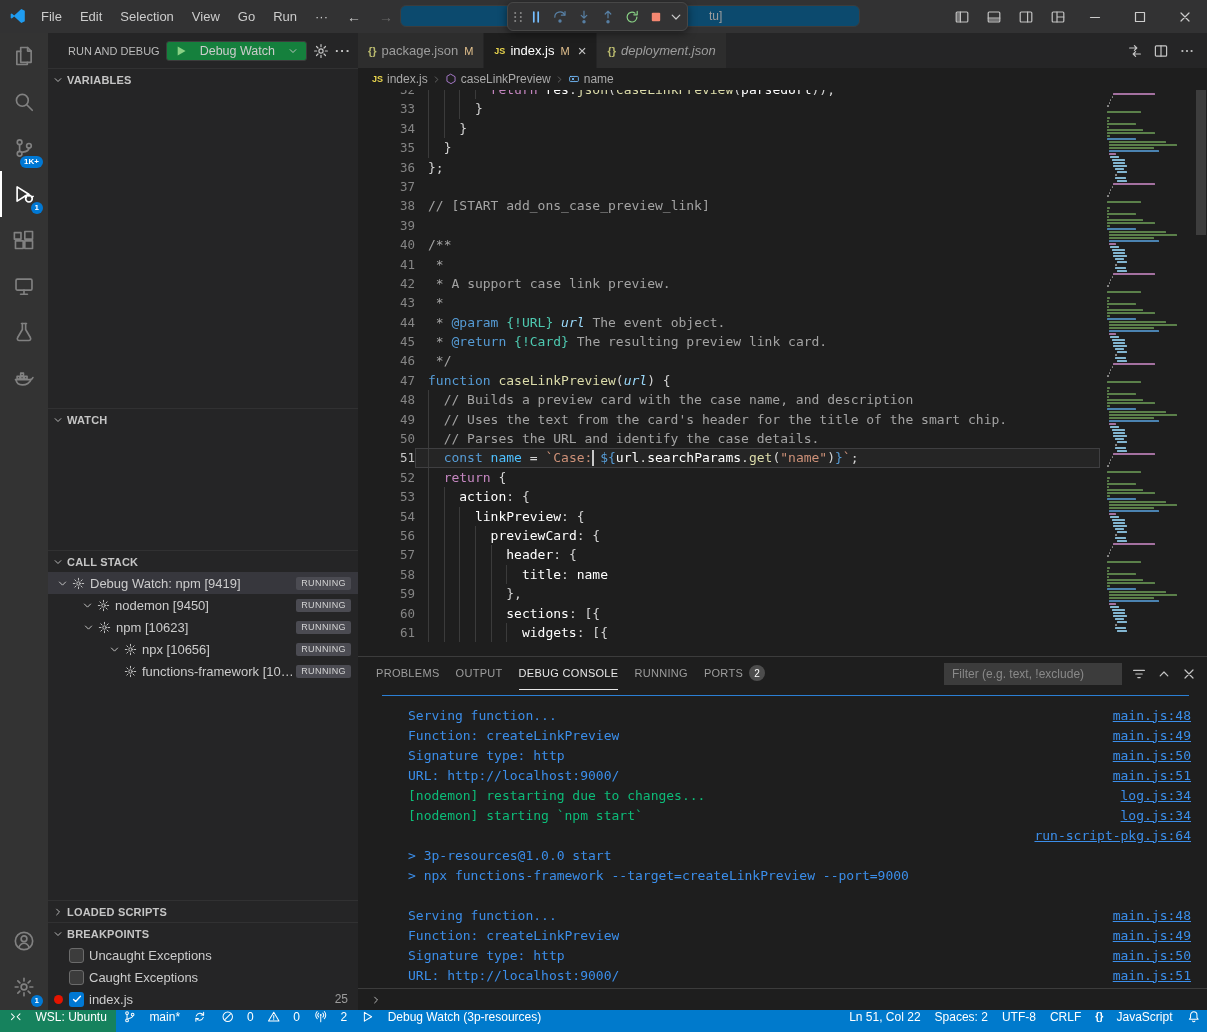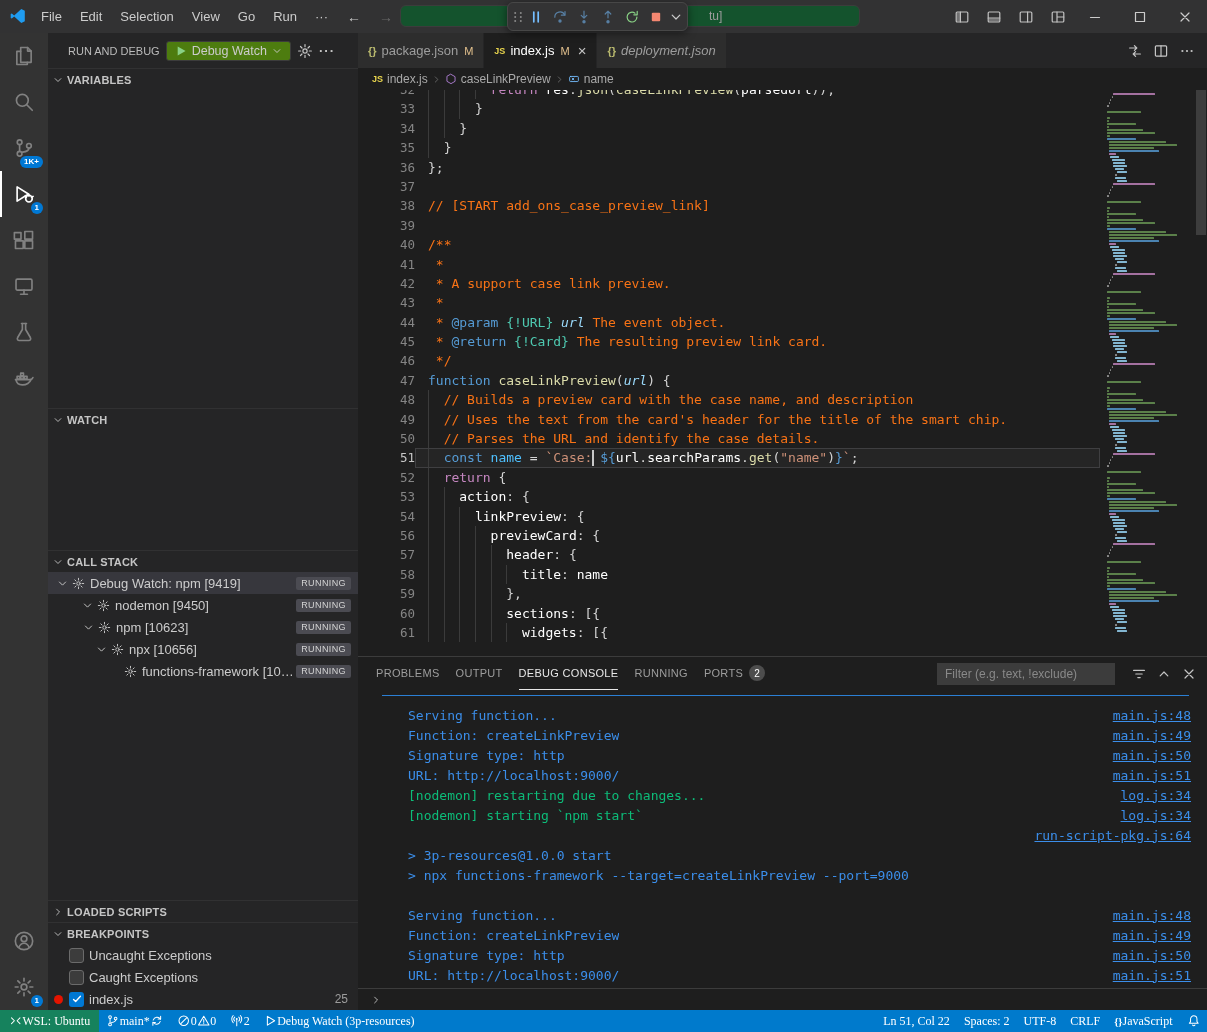--- a/index.html
+++ b/index.html
@@ -10,21 +10,21 @@
   .icon.sm svg { width:14px; height:14px; }
   .icon.xs svg { width:12px; height:12px; }
 
   
   .titlebar { height:33px; background:#323233; position:relative; display:flex; align-items:center; color:#ccc; font-size:13px; flex:none; z-index:5; }
   .tb-logo { position:absolute; left:10px; top:8px; }
   .menubar { display:flex; margin-left:32px; }
   .menu-item { padding:0 9px; height:33px; line-height:33px; color:#ccc; cursor:default; }
   .nav-arrows { display:flex; gap:18px; margin-left:10px; font-size:14px; color:#ccc; }
   .arrow.fwd { color:#696969; }
-  .command-center { position:absolute; left:400px; top:5px; width:460px; height:22px; background:#14532d; border:1px solid #3c3c3c; border-radius:6px; color:#9d9d9d; font-size:12px; }
+  .command-center { position:absolute; left:400px; top:5px; width:460px; height:22px; background:#0c4a6e; border:1px solid #3c3c3c; border-radius:6px; color:#9d9d9d; font-size:12px; }
   .cc-text { position:absolute; left:308px; top:3px; white-space:nowrap; }
   .debug-toolbar { position:absolute; left:106px; top:-4px; height:29px; background:#333334; border:1px solid #474747; border-radius:6px; display:flex; align-items:center; padding:0 3px; box-shadow:0 2px 8px rgba(0,0,0,.5); }
   .dt-btn { width:24px; height:24px; display:flex; align-items:center; justify-content:center; }
   .dt-btn svg { width:16px; height:16px; }
   .dt-grip { width:13px; color:#8a8a8a; }
   .dt-pause { color:#75beff; }
   .dt-step { color:#75beff; opacity:.55; }
   .dt-restart { color:#89d185; }
   .dt-stop { color:#f48771; }
   .dt-chev { width:16px; color:#ccc; }
@@ -40,21 +40,21 @@
   .ab-item { width:48px; height:46px; position:relative; display:flex; align-items:center; justify-content:center; color:#818181; border-left:2px solid transparent; border-right:2px solid transparent; }
   .ab-item svg { width:22px; height:22px; }
   .ab-item.active { color:#fff; border-left-color:#fff; }
   .ab-badge { position:absolute; right:3px; bottom:3px; background:var(--c-badge,#0078d4); color:#fff; font-size:8px; border-radius:9px; padding:1.5px 4px; line-height:1.1; font-weight:bold; }
   .ab-bottom { margin-top:auto; }
 
   
   .sidebar { width:310px; background:#252526; flex:none; display:flex; flex-direction:column; font-size:13px; color:#ccc; overflow:hidden; }
   .sb-toolbar { height:35px; display:flex; align-items:center; padding:0 10px 0 20px; flex:none; gap:6px; }
   .sb-title { font-size:11px; color:#bbb; white-space:nowrap; }
-  .launch-btn { display:flex; align-items:center; gap:4px; background:#4d7c0f; border:1px solid #3c3c3c; border-radius:3px; padding:2px 7px; font-size:12.5px; color:#ccc; white-space:nowrap; }
+  .launch-btn { display:flex; align-items:center; gap:12px; background:#15803d; border:1px solid #3c3c3c; border-radius:3px; padding:2px 7px; font-size:12.5px; color:#ccc; white-space:nowrap; }
   .tool { color:#c5c5c5; }
   .dots { font-weight:bold; letter-spacing:1px; }
   .sec-h { height:22px; display:flex; align-items:center; gap:3px; padding-left:4px; font-size:11px; font-weight:bold; color:#c5c5c5; border-top:1px solid #313132; flex:none; letter-spacing:.2px; }
   .sec-h .icon { color:#c5c5c5; }
   .sec-body { flex:none; }
   .var-body { height:318px; }
   .watch-body { height:120px; }
   .sec-spacer { flex:1; }
   .cs-row { height:22px; display:flex; align-items:center; font-size:13px; }
   .cs-row.selected { background:#37373d; }
@@ -97,50 +97,50 @@
   .code-region { flex:1; min-width:0; overflow:hidden; position:relative; font-family:"DejaVu Sans Mono", monospace; font-size:13px; line-height:19.4px; }
   .code-lines { margin-top:-10px; }
   .line { display:flex; height:19.4px; white-space:pre; }
   .gut { width:57px; flex:none; text-align:right; color:#858585; font-size:12.5px; }
   .line.cur .gut { color:#c6c6c6; }
   .lc { flex:1; min-width:0; padding-left:13px; position:relative; }
   .line.cur .lc { background:rgba(255,255,255,.035); outline:1px solid #3f3f41; outline-offset:-1px; }
   .ind { display:inline-block; height:19.4px; vertical-align:top; background-image:repeating-linear-gradient(to right,#3b3b3b 0,#3b3b3b 1px,transparent 1px,transparent 2ch); }
   .cursor { position:absolute; top:1.5px; width:1.5px; height:16.5px; background:#c8c8c8; }
   .tk-kw{color:#569cd6}.tk-ctl{color:#c586c0}.tk-fn{color:#dcdcaa}.tk-str{color:#ce9178}
-  .tk-cmt{color:#f97316}.tk-var{color:#ffffff}.tk-pvar{color:#9cdcfe;font-style:italic}
+  .tk-cmt{color:#a3a3a3}.tk-var{color:#ffffff}.tk-pvar{color:#9cdcfe;font-style:italic}
   .tk-cvar{color:#4fc1ff}.tk-typ{color:#4ec9b0}.tk-tag{color:#569cd6}.tk-txt{color:#d4d4d4}
   .minimap { width:95px; flex:none; padding:3px 2px 0 7px; overflow:hidden; }
   .mm-line { height:2px; margin-bottom:1px; border-radius:.5px; opacity:.8; }
   .edit-sb { width:12px; flex:none; position:relative; }
   .edit-sb .thumb { position:absolute; top:0; left:1px; width:10px; height:145px; background:rgba(121,121,121,.35); }
 
   
   .panel { height:354px; flex:none; display:flex; flex-direction:column; background:#1e1e1e; border-top:1px solid #3c3c3c; }
   .panel-bar { height:33px; display:flex; align-items:center; padding:0 10px 0 18px; flex:none; }
   .ptabs { display:flex; height:100%; }
   .ptab { font-size:11px; color:#9d9d9d; margin-right:16px; height:100%; display:flex; align-items:center; gap:6px; letter-spacing:.3px; border-bottom:1px solid transparent; white-space:nowrap; }
   .ptab.active { color:#e7e7e7; border-bottom-color:#e7e7e7; }
   .ptab-badge { background:#4d4d4d; color:#fff; border-radius:50%; width:16px; height:16px; font-size:10px; display:flex; align-items:center; justify-content:center; letter-spacing:0; }
-  .panel-actions { margin-left:auto; display:flex; align-items:center; gap:16px; color:#c5c5c5; }
+  .panel-actions { margin-left:auto; display:flex; align-items:center; gap:9px; color:#c5c5c5; }
   .filter-input { width:178px; height:22px; background:#3c3c3c; border:none; outline:none; color:#ccc; font-size:12px; padding:0 8px; font-family:"Liberation Sans",sans-serif; }
   .filter-input::placeholder { color:#898989; }
   .pa-btn { display:flex; }
   .console { flex:1; overflow:hidden; padding:3px 16px 0 30px; font-family:"DejaVu Sans Mono", monospace; font-size:13px; }
   .console-clip { border-bottom:1px solid #2b7fd4; height:3px; margin:0 2px 9px -6px; }
   .console-line { display:flex; height:20px; align-items:center; }
   .c-text { white-space:pre; overflow:hidden;margin-left:20px; }
   .c-info { color:var(--c-info,#3b8eea); }
   .c-success { color:var(--c-success,#0dbc79); }
   .c-link { margin-left:auto; color:var(--c-info,#3b8eea); text-decoration:underline; padding-left:20px; flex:none; cursor:pointer; }
   .console-input { height:22px; border-top:1px solid #3c3c3c; display:flex; align-items:center; padding-left:12px; color:#c5c5c5; flex:none; }
 
   
   .statusbar { height:22px; background:var(--c-status,#007acc); display:flex; align-items:center; color:#fff; font-size:12px; flex:none; }
-  .sb-item { display:flex; align-items:center; gap:0; padding:0 7px; height:100%; white-space:nowrap;font-family:Liberation Serif, serif; }
+  .sb-item { display:flex; align-items:flex-start; gap:13px; padding:0 7px; height:100%; white-space:nowrap; }
   .sb-item .icon svg { width:13.5px; height:13.5px; }
   .sb-item.remote { background:var(--c-remote,#16825d); padding:0 9px; }
   .sb-right { margin-left:auto; display:flex; height:100%; }
 </style>
 </head>
 <body>
 
 <div class="window">
 
   <div class="titlebar">
@@ -487,21 +487,21 @@
             </span>
             <span class="cs-icon icon">
               <svg viewBox="0 0 16 16" fill="none" stroke="currentColor" stroke-width="1.2" stroke-linecap="round" stroke-linejoin="round">
                 <circle cx="8" cy="8" r="2.1"></circle>
                 <path d="M8 1.6v2.1 M8 12.3v2.1 M1.6 8h2.1 M12.3 8h2.1 M3.5 3.5l1.5 1.5 M11 11l1.5 1.5 M12.5 3.5L11 5 M5 11l-1.5 1.5"></path>
               </svg>
             </span>
             <span class="cs-label">npm [10623]</span>
             <span class="cs-badge">RUNNING</span>
           </div>
-          <div class="cs-row" style="padding-left:45px">
+          <div class="cs-row" style="padding-left:58px">
             <span class="cs-chev icon">
               <svg viewBox="0 0 16 16" fill="none" stroke="currentColor" stroke-width="1.2" stroke-linecap="round" stroke-linejoin="round">
                 <path d="M4.2 6.2L8 10l3.8-3.8"></path>
               </svg>
             </span>
             <span class="cs-icon icon">
               <svg viewBox="0 0 16 16" fill="none" stroke="currentColor" stroke-width="1.2" stroke-linecap="round" stroke-linejoin="round">
                 <circle cx="8" cy="8" r="2.1"></circle>
                 <path d="M8 1.6v2.1 M8 12.3v2.1 M1.6 8h2.1 M12.3 8h2.1 M3.5 3.5l1.5 1.5 M11 11l1.5 1.5 M12.5 3.5L11 5 M5 11l-1.5 1.5"></path>
               </svg>

